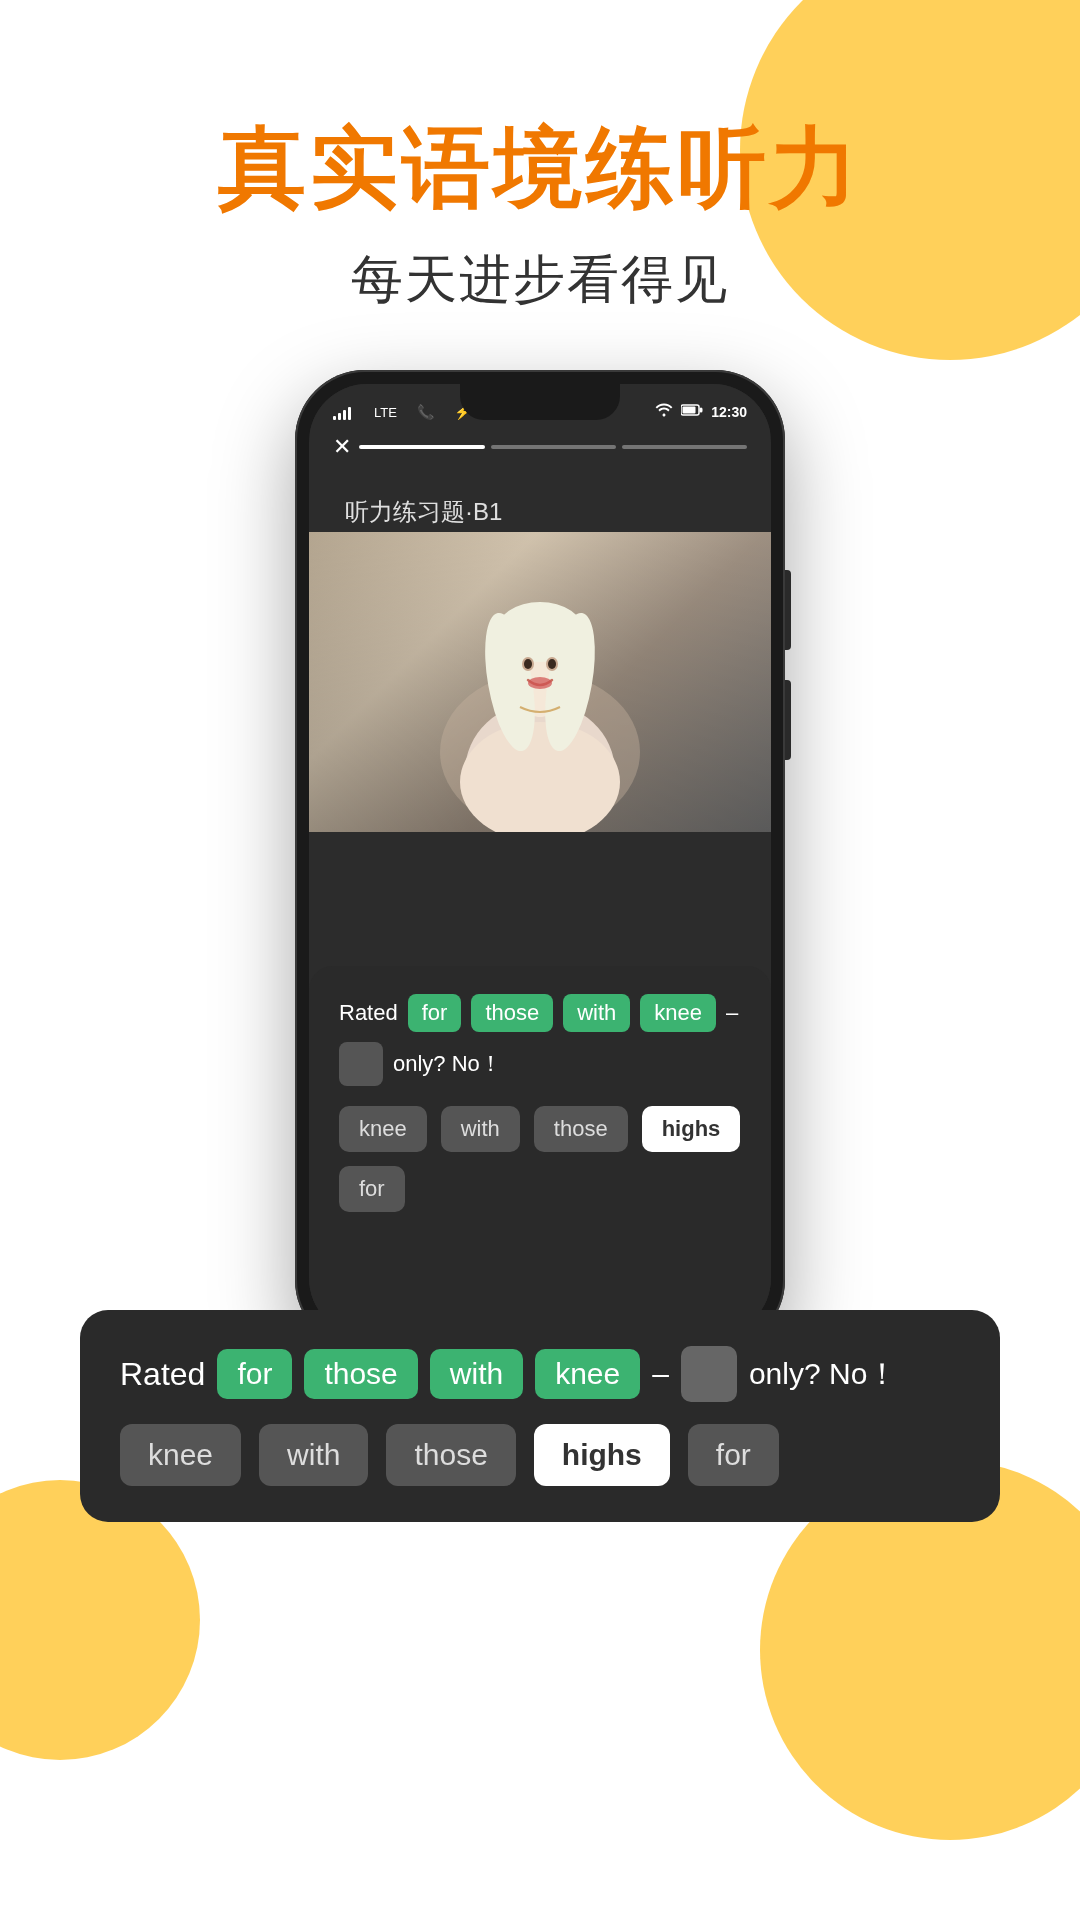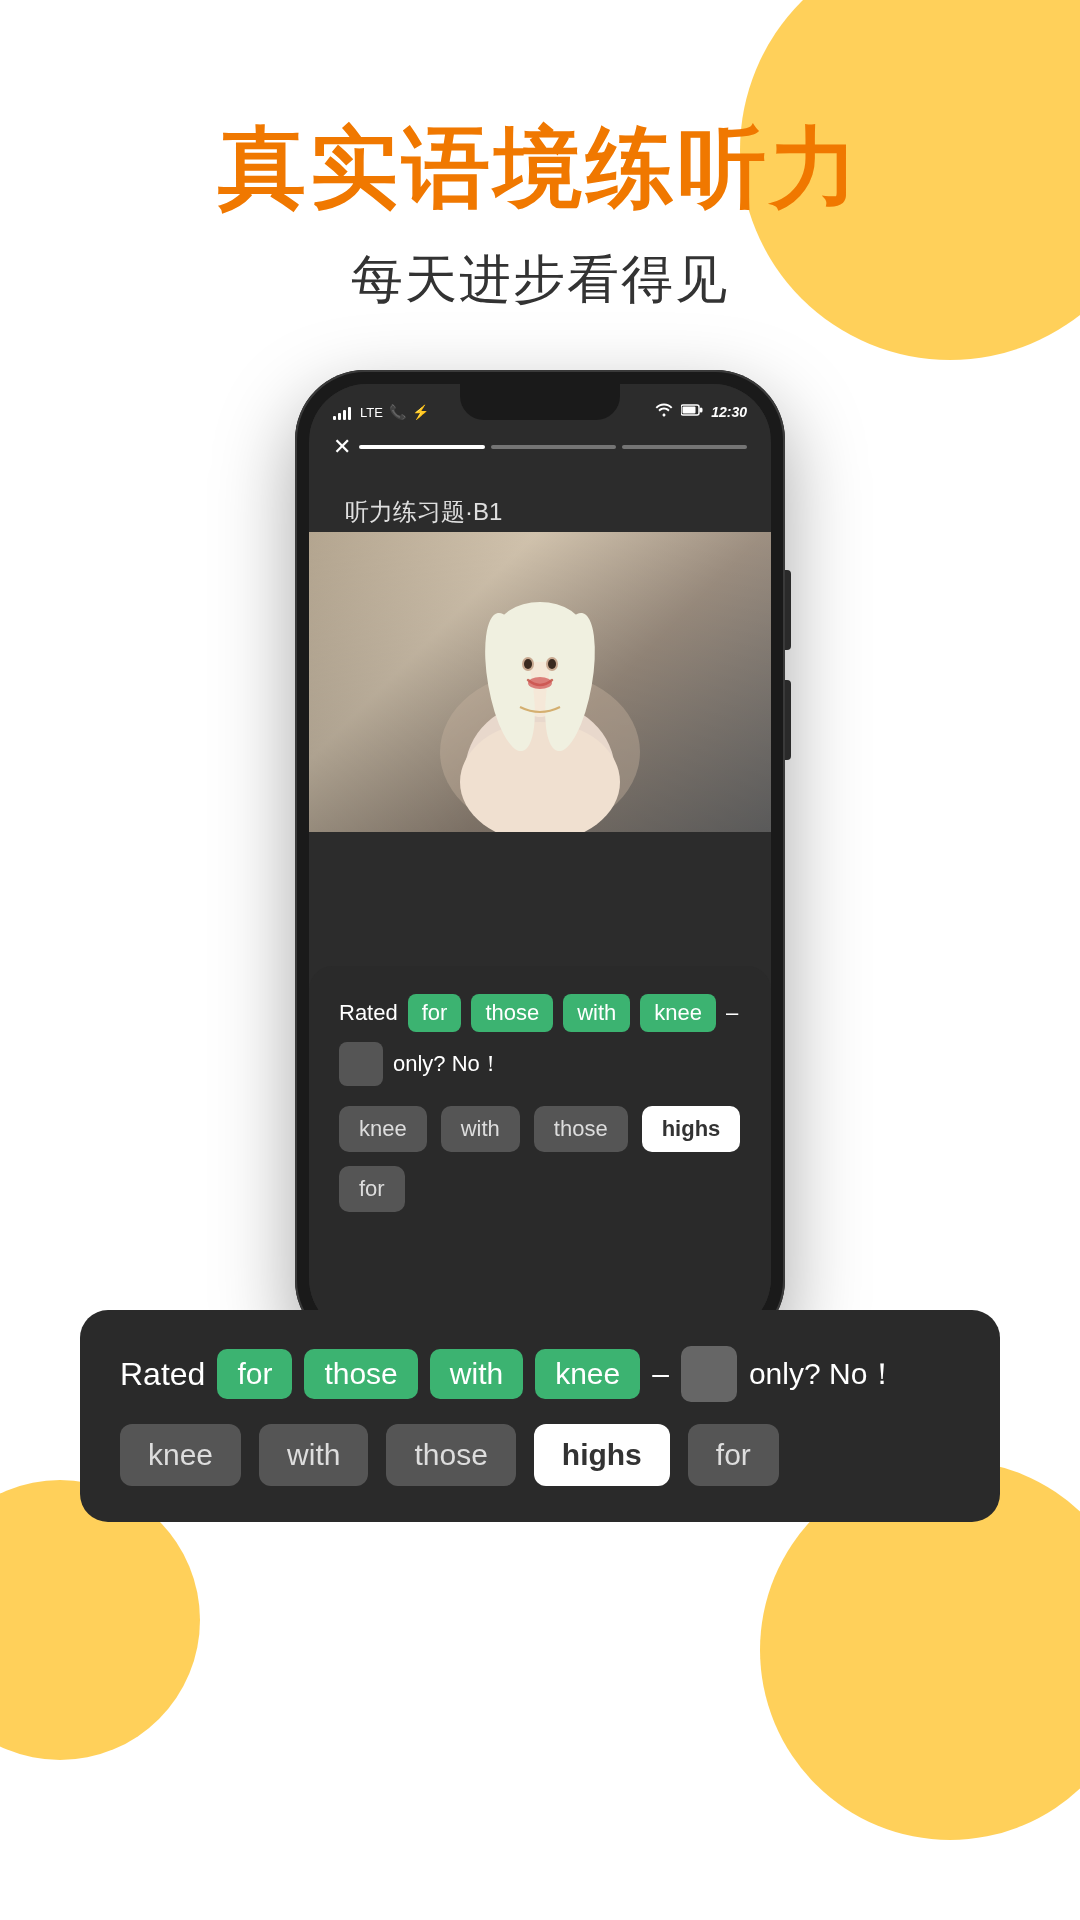--- a/index.html
+++ b/index.html
@@ -152,32 +152,31 @@
       display: flex;
       align-items: center;
       justify-content: space-between;
       padding: 8px 24px 0;
       z-index: 50;
     }
 
     .status-left {
       display: flex;
       align-items: flex-end;
-      gap: 6px;
+      gap: 20px;
       font-size: 16px;
       color: #ffffff;
     }
 
     .status-right {
       display: flex;
       align-items: center;
       gap: 8px;
       font-size: 16px;
       color: #ffffff;
-      font-style: italic;
     }
 
     .signal-bars {
       display: flex;
       align-items: flex-end;
       gap: 2px;
       height: 14px;
     }
 
     .signal-bar {

